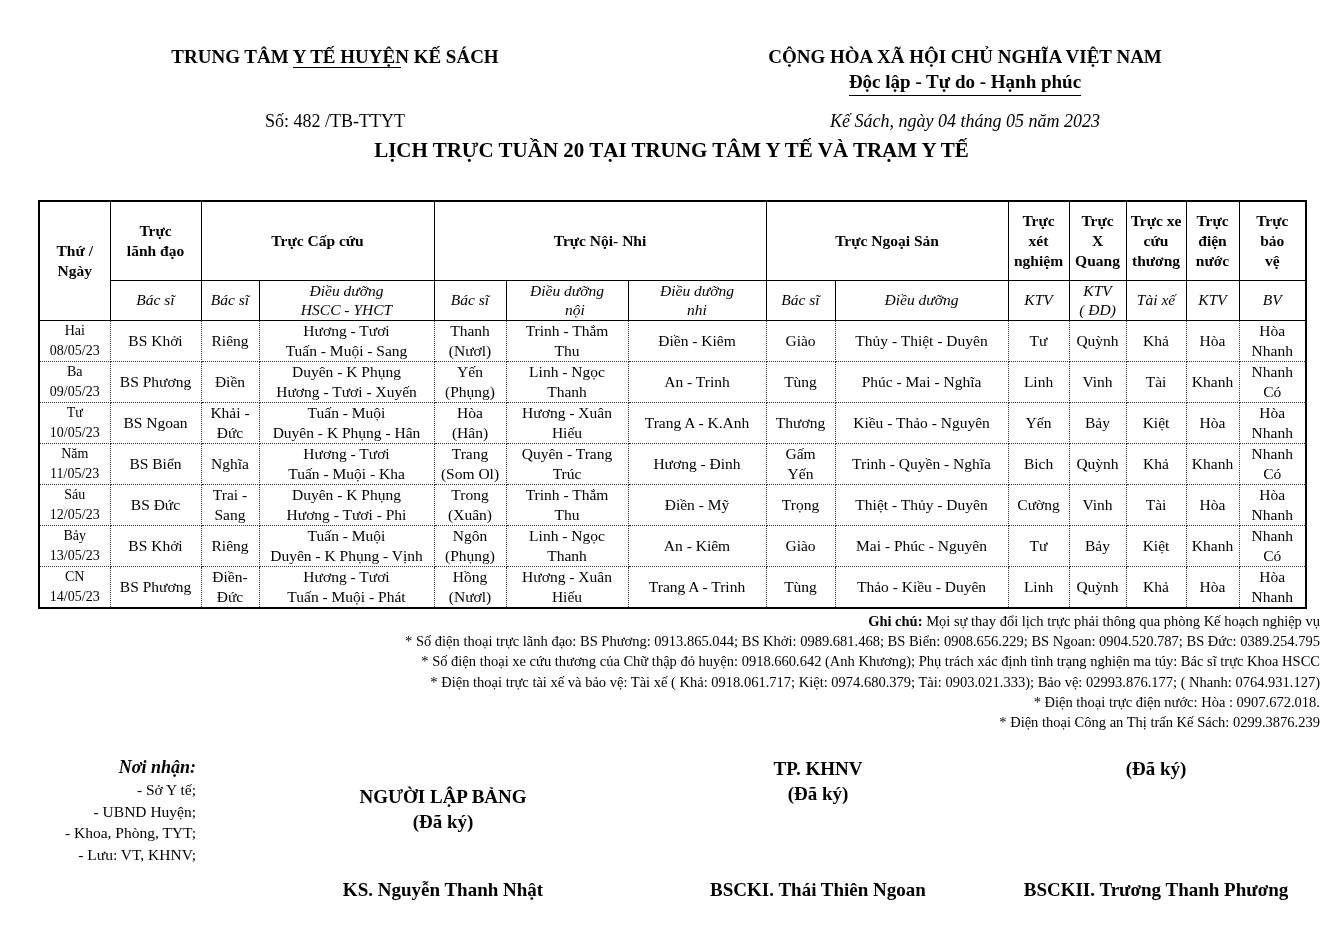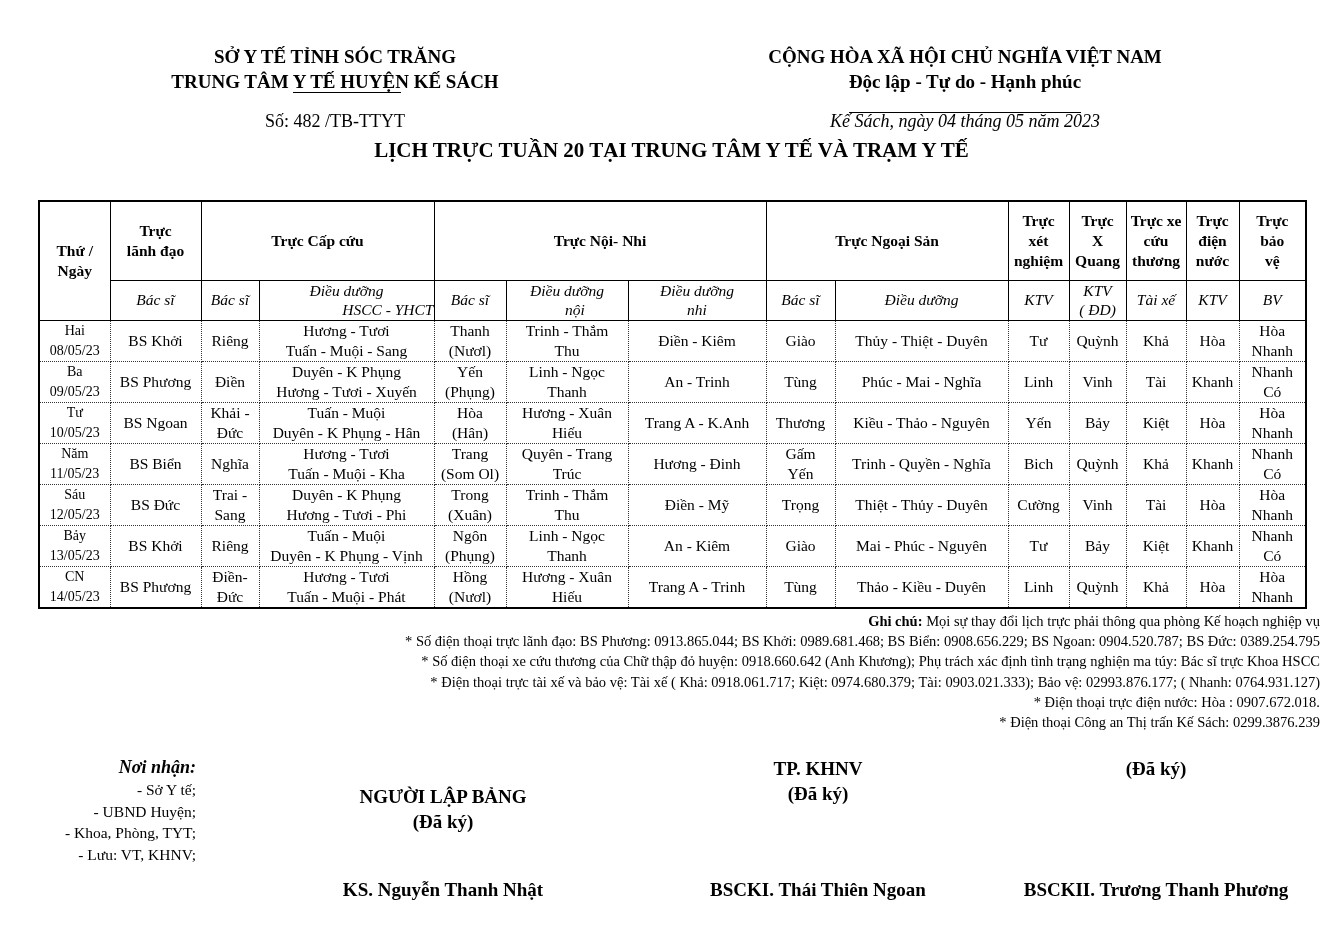--- a/index.html
+++ b/index.html
@@ -6,21 +6,21 @@
   body { width:1341px; height:947px; position:relative; overflow:hidden;
          font-family:"Liberation Serif", serif; color:#000; }
   .abs { position:absolute;text-align:right; }
   .center { text-align:center; }
   .b { font-weight:bold; }
   .i { font-style:italic; }
   .hdr-left { left:130px; width:410px; top:44px; font-size:19px; line-height:25px; }
   .hdr-right { left:730px; width:470px; top:44px; font-size:19px; line-height:25px; }
   .u-part { position:relative; }
   .u-part::after { content:""; position:absolute; left:0; right:-6px; bottom:-1px; border-bottom:1.5px solid #000; }
-  .motto { display:inline-block; border-bottom:1.5px solid #000; padding-bottom:18px; }
+  .motto { display:inline-block; border-bottom:1.5px solid #000; padding-bottom:1px; }
   .docno { left:200px; width:270px; top:111px; font-size:18px; }
   .docdate { left:780px; width:370px; top:111px; font-size:18px; }
   .title { left:38px; width:1267px; top:136px; font-size:21px; line-height:28px; }
   table.sched { position:absolute; left:38px; top:200px; width:1267px; border-collapse:collapse;
                 table-layout:fixed; font-size:15.5px; }
   table.sched td, table.sched th { border:1px dotted #333; text-align:center; vertical-align:middle;
                 padding:0; line-height:20px; overflow:hidden; }
   table.sched thead th { border:1px solid #000; font-weight:bold; }
   table.sched thead tr.sub th { font-weight:normal; font-style:italic; }
   table.sched { border:2px solid #000; }
@@ -31,21 +31,20 @@
   .notes { left:40px; top:611px; font-size:14.5px; line-height:20.2px; width:1280px; }
   .notes .line { white-space:nowrap; }
   .recv { left:55px; top:756px; font-size:15.5px; line-height:21.5px; }
   .sig { top:756px; font-size:19px; line-height:25px; text-align:center; }
   .signame { top:879px; font-size:19px; font-weight:bold; text-align:center; }
 </style>
 </head>
 <body>
 
 <div class="abs hdr-left center b">
-  <div>SỞ Y TẾ TỈNH SÓC TRĂNG</div>
   <div><span>TRUNG TÂM </span><span class="u-part">Y TẾ HUYỆ</span><span>N KẾ SÁCH</span></div>
 </div>
 <div class="abs docno center">Số: 482 /TB-TTYT</div>
 
 <div class="abs hdr-right center b">
   <div>CỘNG HÒA XÃ HỘI CHỦ NGHĨA VIỆT NAM</div>
   <div><span class="motto">Độc lập - Tự do - Hạnh phúc</span></div>
 </div>
 <div class="abs docdate center i">Kế Sách, ngày 04 tháng 05 năm 2023</div>
 
@@ -111,21 +110,21 @@
     </tr>
     <tr class="sub" id="subheader-row">
         <th>
           <div>Bác sĩ</div>
         </th>
         <th>
           <div>Bác sĩ</div>
         </th>
         <th>
           <div style="line-height: 19px;">Điều dưỡng</div>
-          <div style="line-height: 19px; text-align: right;">HSCC - YHCT</div>
+          <div style="line-height: 19px;">HSCC - YHCT</div>
         </th>
         <th>
           <div>Bác sĩ</div>
         </th>
         <th>
           <div style="line-height: 19px;">Điều dưỡng</div>
           <div style="line-height: 19px; margin-left: 16px;">nội</div>
         </th>
         <th>
           <div style="line-height: 19px;">Điều dưỡng</div>

